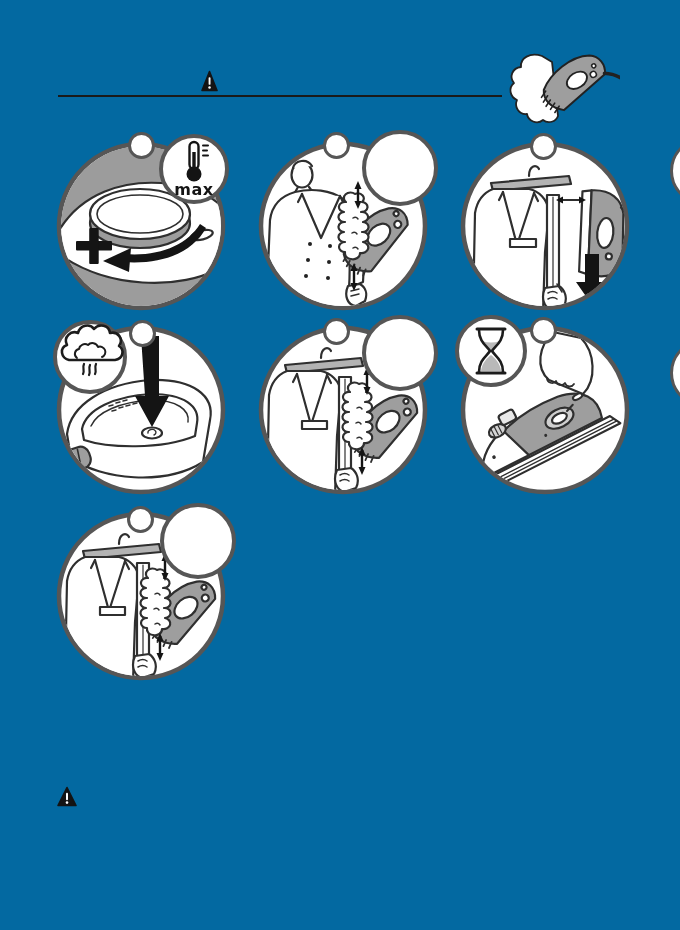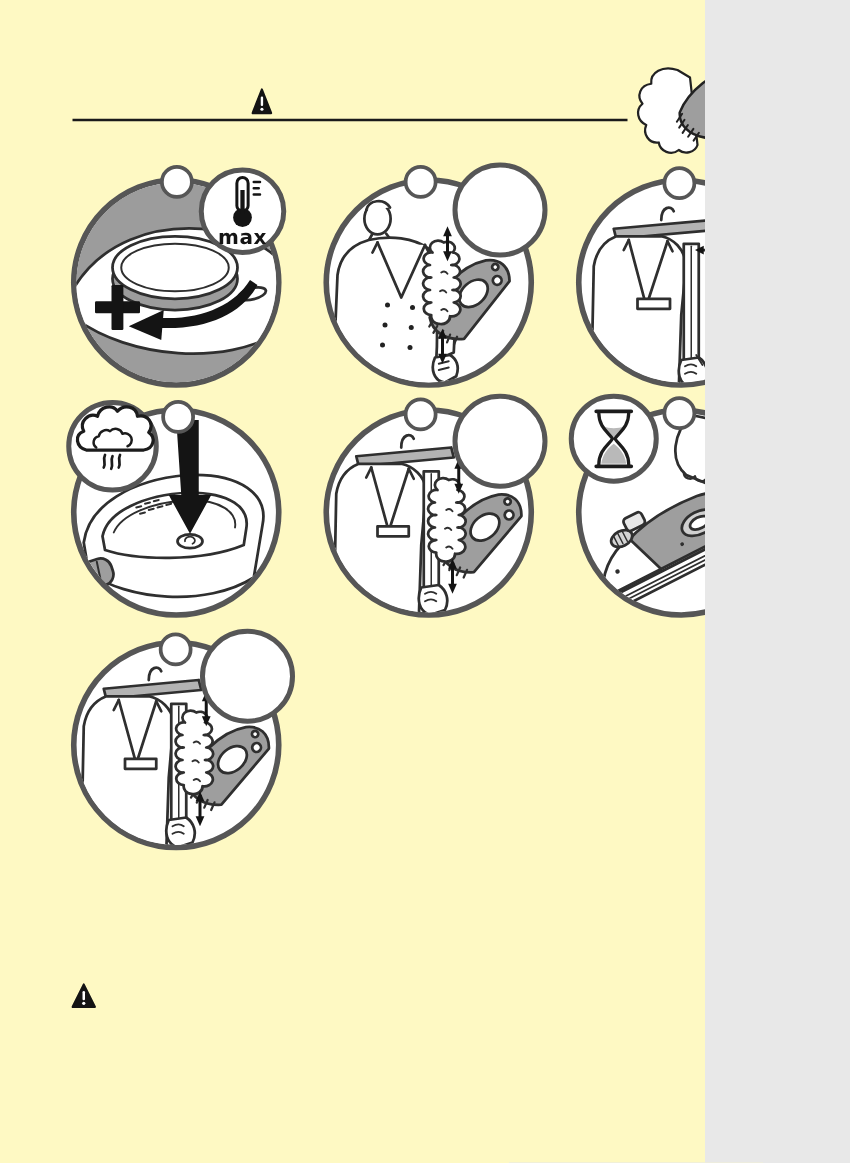--- a/index.html
+++ b/index.html
@@ -1,16 +1,16 @@
 <!DOCTYPE html>
 <html><head>
 <meta charset="utf-8">
 <style>
   html,body{margin:0;padding:0;background:#e8e8e8;}
-  .page{position:relative;width:564px;height:930px;background:#fef9c3;overflow:hidden;
+  .page{position:relative;width:680px;height:930px;background:#0369a1;overflow:hidden;
         font-family:"DejaVu Sans",sans-serif;}
   .abs{position:absolute;}
   .rule{position:absolute;left:58px;top:95px;width:444px;height:1.7px;background:#1a1a1a;}
   .step-svg{position:absolute;}
   .ring{fill:#ffffff;stroke:#565656;stroke-width:4.5;}
   .inset-svg{position:absolute;}
   .inset-ring{fill:#ffffff;stroke:#565656;stroke-width:4;}
   .badge{position:absolute;width:27px;height:27px;box-sizing:border-box;border:3.2px solid #565656;
          border-radius:50%;background:#ffffff;display:flex;align-items:center;justify-content:center;
          font-size:11px;color:#141414;}

